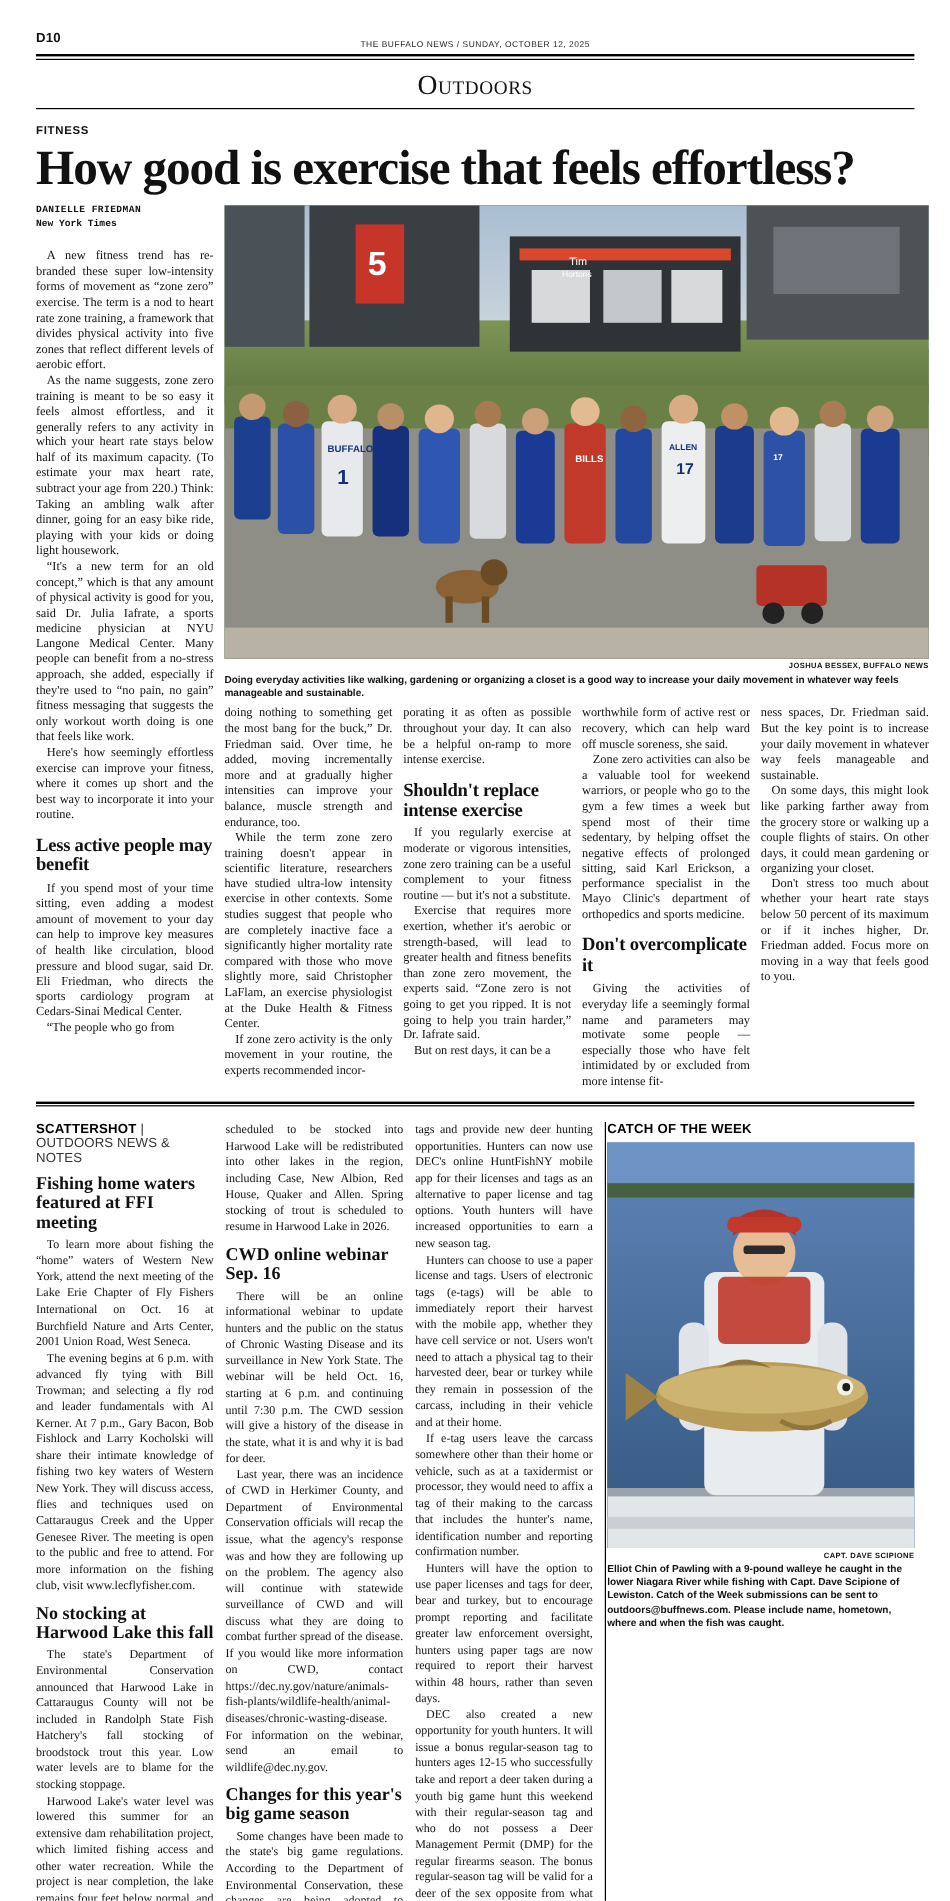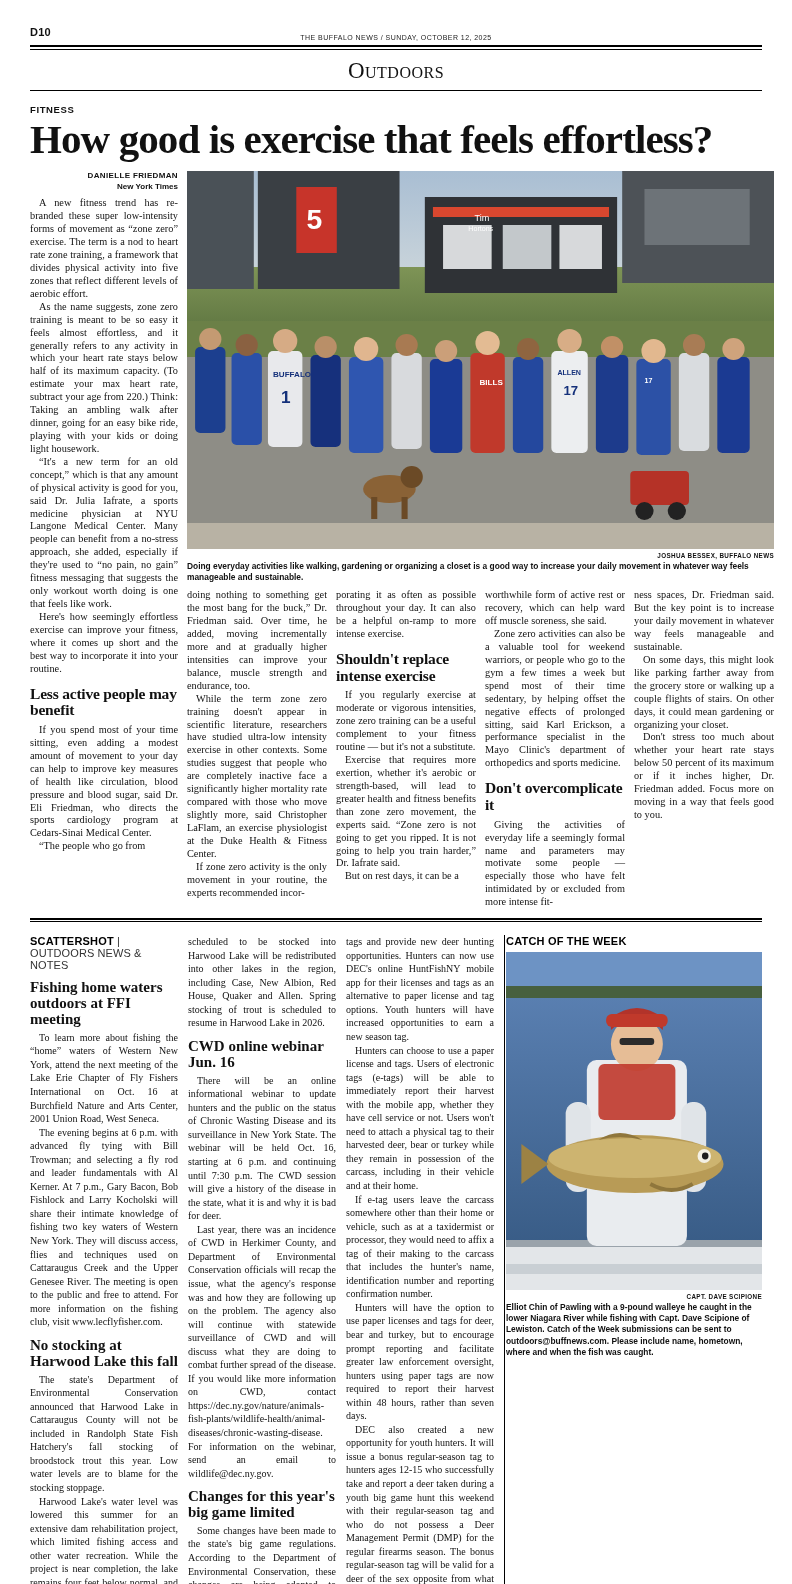--- a/index.html
+++ b/index.html
@@ -17,21 +17,21 @@
   .rule-thin{border-bottom:1px solid #000;}
 
   
   .kicker{font-family:"Liberation Sans",sans-serif;font-weight:bold;font-size:9.5px;letter-spacing:.6px;margin-top:13px;}
   .headline{font-family:"Liberation Serif",serif;font-weight:bold;font-size:41px;line-height:1.02;
             letter-spacing:-.9px;margin:4px 0 10px;}
 
   
   .lead{display:flex;gap:9px;}
   .col-narrow{width:148px;flex:0 0 148px;}
-  .byline{font-family:Liberation Sans, sans-serif;text-align:right;font-size:8px;line-height:1.35;margin-bottom:5px;}
+  .byline{font-family:Liberation Mono, monospace;text-align:left;font-size:8px;line-height:1.35;margin-bottom:16px;}
   .byline .nm{font-weight:bold;letter-spacing:.35px;}
   .byline .org{font-weight:bold;}
   p.bd{font-size:10.3px;line-height:1.255;margin:0;text-indent:9px;text-align:justify;hyphens:auto;}
   p.bd.first{text-indent:0;}
   .dropcap::first-letter{float:left;font-size:34px;line-height:.80;font-weight:bold;padding:2px 3px 0 0;}
   h3.sub{font-family:"Liberation Serif",serif;font-weight:bold;font-size:15.5px;line-height:1.08;
          margin:10px 0 5px;letter-spacing:-.2px;}
 
   
   .photo-wrap{flex:1;}
@@ -210,35 +210,35 @@
       </div>
     </div>
   </div>
 
   <div class="band">
     <div class="band-inner">
       <div class="scatter">
 
         <div class="scol sans">
           <div class="sect-label"><b>SCATTERSHOT</b><span> | OUTDOORS NEWS &amp; NOTES</span></div>
-          <h4 class="shead">Fishing home waters outdoors at FFI meeting</h4>
+          <h4 class="shead">Fishing home waters featured at FFI meeting</h4>
           <p class="first">To learn more about fishing the “home” waters of Western New York, attend the next meeting of the Lake Erie Chapter of Fly Fishers International on Oct. 16 at Burchfield Nature and Arts Center, 2001 Union Road, West Seneca.</p>
           <p>The evening begins at 6 p.m. with advanced fly tying with Bill Trowman; and selecting a fly rod and leader fundamentals with Al Kerner. At 7 p.m., Gary Bacon, Bob Fishlock and Larry Kocholski will share their intimate knowledge of fishing two key waters of Western New York. They will discuss access, flies and techniques used on Cattaraugus Creek and the Upper Genesee River. The meeting is open to the public and free to attend. For more information on the fishing club, visit www.lecflyfisher.com.</p>
           <h4 class="shead">No stocking at Harwood Lake this fall</h4>
           <p class="first">The state's Department of Environmental Conservation announced that Harwood Lake in Cattaraugus County will not be included in Randolph State Fish Hatchery's fall stocking of broodstock trout this year. Low water levels are to blame for the stocking stoppage.</p>
           <p>Harwood Lake's water level was lowered this summer for an extensive dam rehabilitation project, which limited fishing access and other water recreation. While the project is near completion, the lake remains four feet below normal, and dry conditions affecting most of New York will not allow the lake to refill in time for trout stocking in early October.</p>
           <p>Broodstock trout (which range in size from 13 to 50 inches long) originally</p>
         </div>
 
         <div class="scol sans">
           <p class="first" style="text-indent:0">scheduled to be stocked into Harwood Lake will be redistributed into other lakes in the region, including Case, New Albion, Red House, Quaker and Allen. Spring stocking of trout is scheduled to resume in Harwood Lake in 2026.</p>
-          <h4 class="shead">CWD online webinar Jun. 16</h4>
+          <h4 class="shead">CWD online webinar Sep. 16</h4>
           <p class="first">There will be an online informational webinar to update hunters and the public on the status of Chronic Wasting Disease and its surveillance in New York State. The webinar will be held Oct. 16, starting at 6 p.m. and continuing until 7:30 p.m. The CWD session will give a history of the disease in the state, what it is and why it is bad for deer.</p>
           <p>Last year, there was an incidence of CWD in Herkimer County, and Department of Environmental Conservation officials will recap the issue, what the agency's response was and how they are following up on the problem. The agency also will continue with statewide surveillance of CWD and will discuss what they are doing to combat further spread of the disease. If you would like more information on CWD, contact https://dec.ny.gov/nature/animals-fish-plants/wildlife-health/animal-diseases/chronic-wasting-disease. For information on the webinar, send an email to wildlife@dec.ny.gov.</p>
-          <h4 class="shead">Changes for this year's big game limited</h4>
+          <h4 class="shead">Changes for this year's big game season</h4>
           <p class="first">Some changes have been made to the state's big game regulations. According to the Department of Environmental Conservation, these changes are being adopted to streamline use and reporting of hunting</p>
         </div>
 
         <div class="scol sans">
           <p style="text-indent:0">tags and provide new deer hunting opportunities. Hunters can now use DEC's online HuntFishNY mobile app for their licenses and tags as an alternative to paper license and tag options. Youth hunters will have increased opportunities to earn a new season tag.</p>
           <p>Hunters can choose to use a paper license and tags. Users of electronic tags (e-tags) will be able to immediately report their harvest with the mobile app, whether they have cell service or not. Users won't need to attach a physical tag to their harvested deer, bear or turkey while they remain in possession of the carcass, including in their vehicle and at their home.</p>
           <p>If e-tag users leave the carcass somewhere other than their home or vehicle, such as at a taxidermist or processor, they would need to affix a tag of their making to the carcass that includes the hunter's name, identification number and reporting confirmation number.</p>
           <p>Hunters will have the option to use paper licenses and tags for deer, bear and turkey, but to encourage prompt reporting and facilitate greater law enforcement oversight, hunters using paper tags are now required to report their harvest within 48 hours, rather than seven days.</p>
           <p>DEC also created a new opportunity for youth hunters. It will issue a bonus regular-season tag to hunters ages 12-15 who successfully take and report a deer taken during a youth big game hunt this weekend with their regular-season tag and who do not possess a Deer Management Permit (DMP) for the regular firearms season. The bonus regular-season tag will be valid for a deer of the sex opposite from what was harvested during the youth hunt. DEC will mail this tag to the eligible hunters.</p>
         </div>

